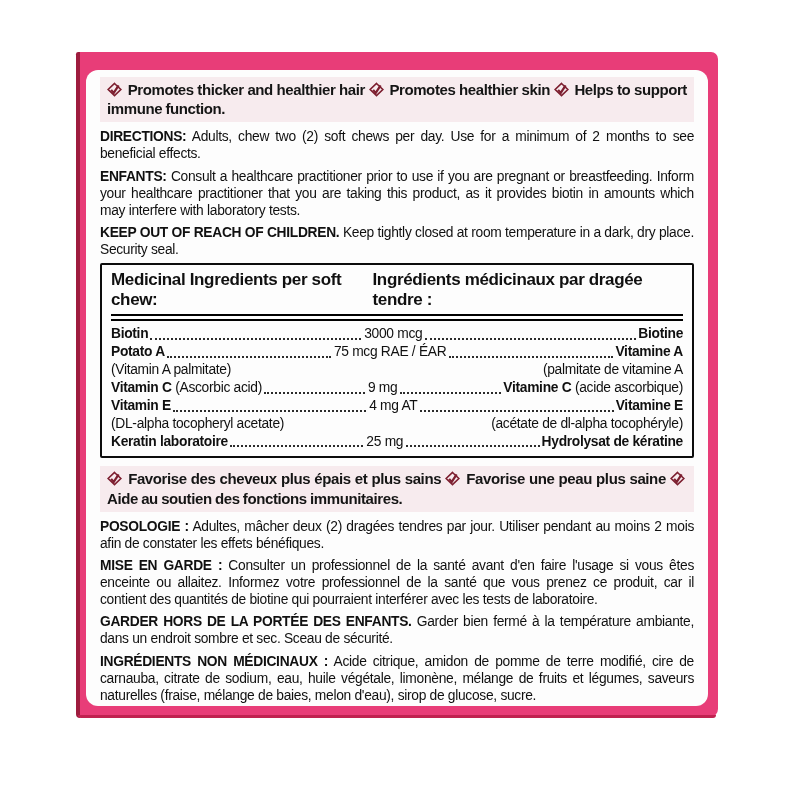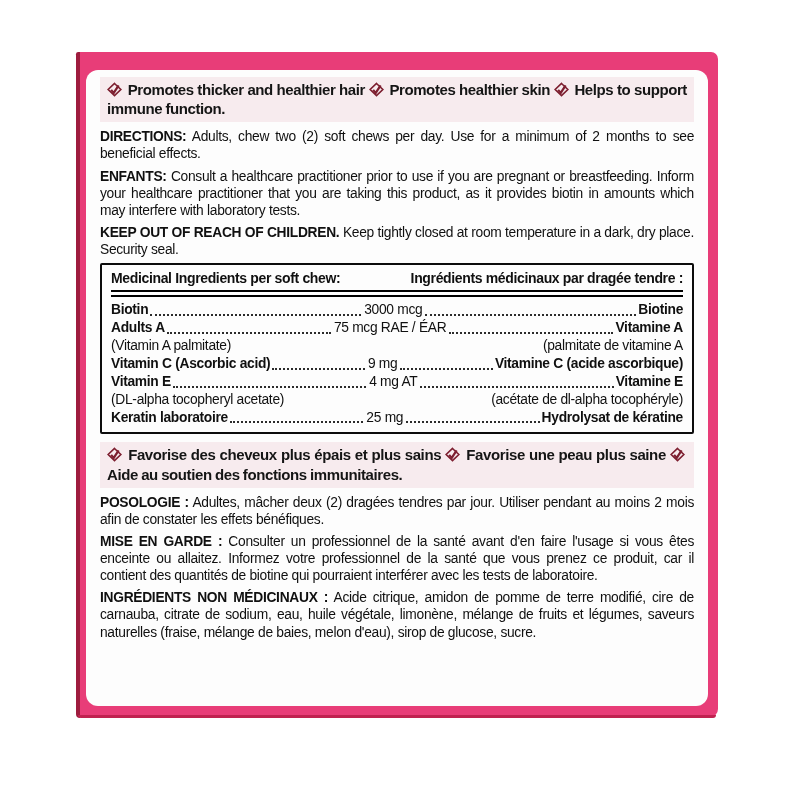--- a/index.html
+++ b/index.html
@@ -26,26 +26,26 @@
 
   
   p.para{margin:0 0 5px;font-size:13.8px;line-height:1.24;letter-spacing:-0.3px;
          text-align:justify;text-align-last:left;}
   p.para:last-child{margin-bottom:0;}
   .lead{font-weight:bold;}
 
   
   .mtable{border:2.5px solid #0c0c0c;border-radius:2px;padding:4px 9px 6px;margin:2px 0 8px;}
   .thead{display:flex;justify-content:space-between;font-weight:bold;
-         font-size:14px;letter-spacing:-0.35px;padding:1px 0 4px;}
+         font-size:17px;letter-spacing:-0.35px;padding:1px 0 4px;}
   .drule{height:3px;border-top:2.5px solid #000;border-bottom:2.5px solid #000;margin:0 0 4px;}
   .mrow,.srow{font-size:13.8px;letter-spacing:-0.3px;line-height:1.3;}
   .mrow{display:flex;align-items:flex-end;}
   .nm{font-weight:bold;white-space:nowrap;text-align:right;}
-  .note{font-weight:bold;white-space:pre;}
+  .note{font-weight:normal;white-space:pre;}
   .amt{white-space:nowrap;padding:0 1px;}
   .leader{flex:1 1 auto;min-width:8px;border-bottom:2px dotted #2b2b2b;margin:0 2px 3px;}
   .srow{display:flex;justify-content:space-between;}
 </style>
 </head>
 <body>
 
 <div id="page">
   <div class="label">
     <div class="edge-left"></div>
@@ -93,21 +93,21 @@
 
         <div class="mrow">
           <span class="nm">Biotin</span>
           <span class="leader"></span>
           <span class="amt">3000 mcg</span>
           <span class="leader"></span>
           <span class="nm">Biotine</span>
         </div>
 
         <div class="mrow">
-          <span class="nm">Adults A</span>
+          <span class="nm">Potato A</span>
           <span class="leader"></span>
           <span class="amt">75 mcg RAE / ÉAR</span>
           <span class="leader"></span>
           <span class="nm">Vitamine A</span>
         </div>
 
         <div class="srow">
           <span>(Vitamin A palmitate)</span>
           <span>(palmitate de vitamine A</span>
         </div>
@@ -164,19 +164,23 @@
 
       <p class="para">
         <b class="lead">POSOLOGIE :</b>
         <span>Adultes, mâcher deux (2) dragées tendres par jour. Utiliser pendant au moins 2 mois afin de constater les effets bénéfiques.</span>
       </p>
       <p class="para">
         <b class="lead">MISE EN GARDE :</b>
         <span>Consulter un professionnel de la santé avant d'en faire l'usage si vous êtes enceinte ou allaitez. Informez votre professionnel de la santé que vous prenez ce produit, car il contient des quantités de biotine qui pourraient interférer avec les tests de laboratoire.</span>
       </p>
       <p class="para">
+        <b class="lead">GARDER HORS DE LA PORTÉE DES ENFANTS.</b>
+        <span>Garder bien fermé à la température ambiante, dans un endroit sombre et sec. Sceau de sécurité.</span>
+      </p>
+      <p class="para">
         <b class="lead">INGRÉDIENTS NON MÉDICINAUX :</b>
         <span>Acide citrique, amidon de pomme de terre modifié, cire de carnauba, citrate de sodium, eau, huile végétale, limonène, mélange de fruits et légumes, saveurs naturelles (fraise, mélange de baies, melon d'eau), sirop de glucose, sucre.</span>
       </p>
 
     </div>
   </div>
 </div>
 
 </body></html>

